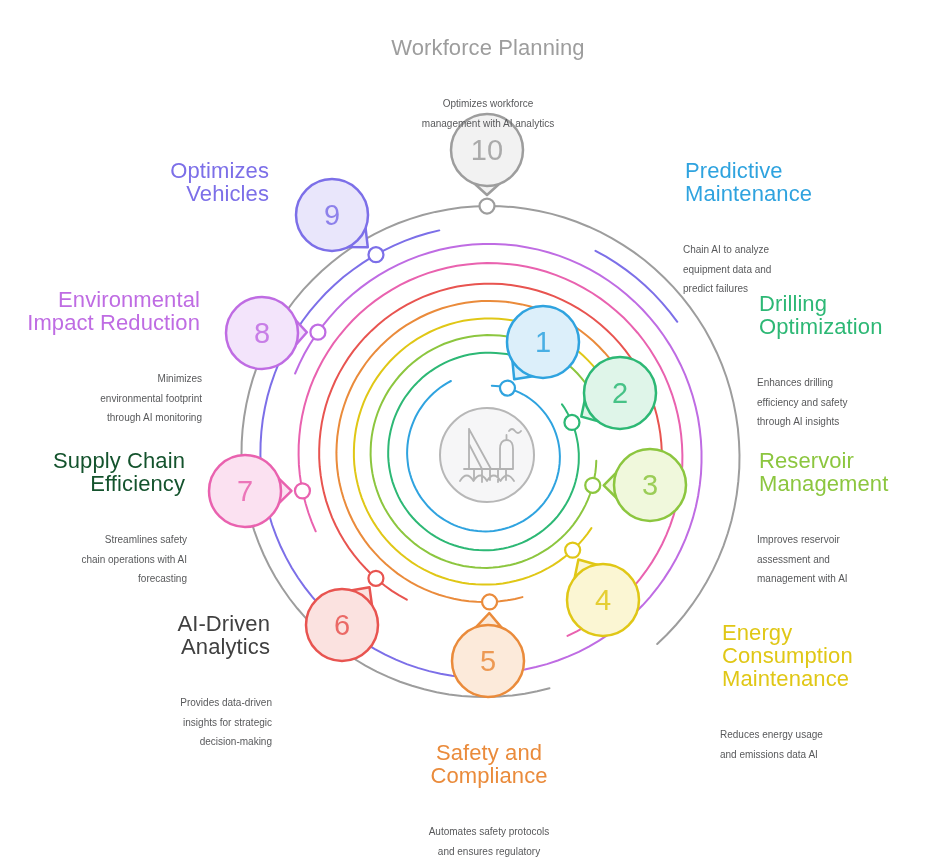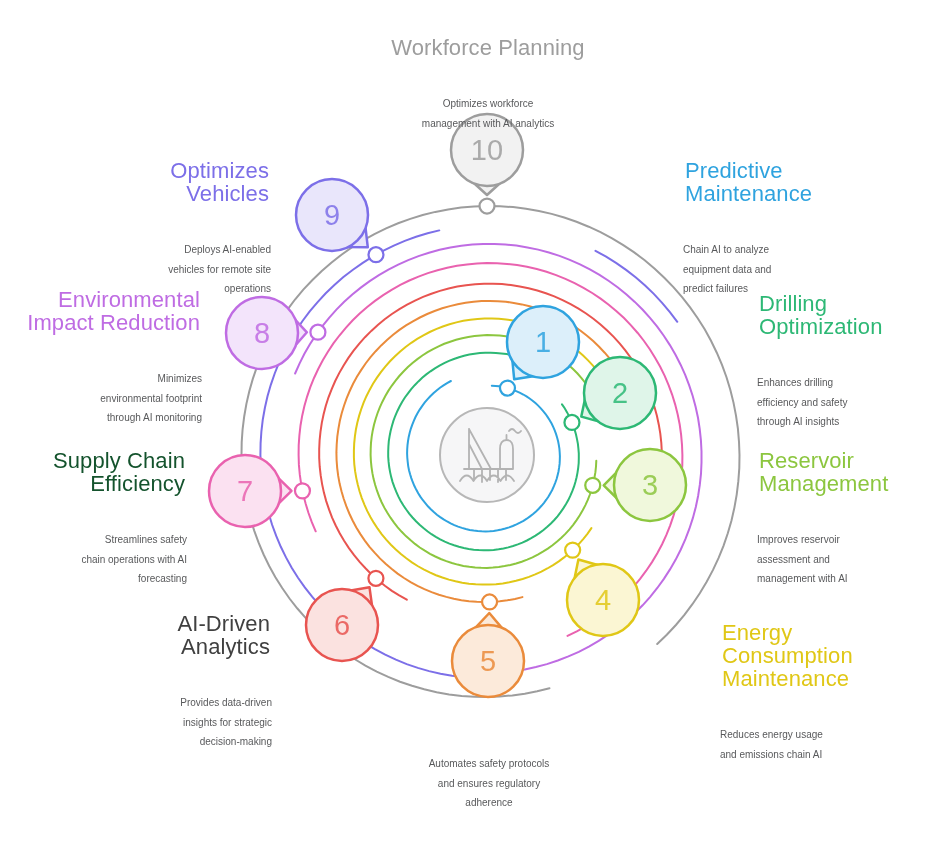--- a/index.html
+++ b/index.html
@@ -113,23 +113,25 @@
 Management</h3>
     <p>Improves reservoir
 assessment and
 management with AI</p>
   </div>
   <div class="label-block pos-4 align-left">
     <h3 style="color: rgb(224, 199, 22);">Energy
 Consumption
 Maintenance</h3>
     <p>Reduces energy usage
-and emissions chain AI</p>
+and emissions data AI</p>
   </div>
   <div class="label-block pos-5 align-center">
+    <h3 style="color: rgb(234, 139, 59);">Safety and
+Compliance</h3>
     <p>Automates safety protocols
 and ensures regulatory
 adherence</p>
   </div>
   <div class="label-block pos-6 align-right">
     <h3 style="color: #404040;">AI-Driven
 Analytics</h3>
     <p>Provides data-driven
 insights for strategic
 decision-making</p>
@@ -144,23 +146,20 @@
   <div class="label-block pos-8 align-right">
     <h3 style="color: rgb(191, 108, 227);">Environmental
 Impact Reduction</h3>
     <p>Minimizes
 environmental footprint
 through AI monitoring</p>
   </div>
   <div class="label-block pos-9 align-right">
     <h3 style="color: rgb(124, 111, 232);">Optimizes
 Vehicles</h3>
-    <p>Deploys AI-enabled
-vehicles for remote site
-operations</p>
   </div>
   <div class="label-block pos-10 align-center">
     <h3 style="color: rgb(157, 157, 157);">Workforce Planning</h3>
     <p>Optimizes workforce
 management with AI analytics</p>
   </div>
 
 </div>
 
 </body></html>

